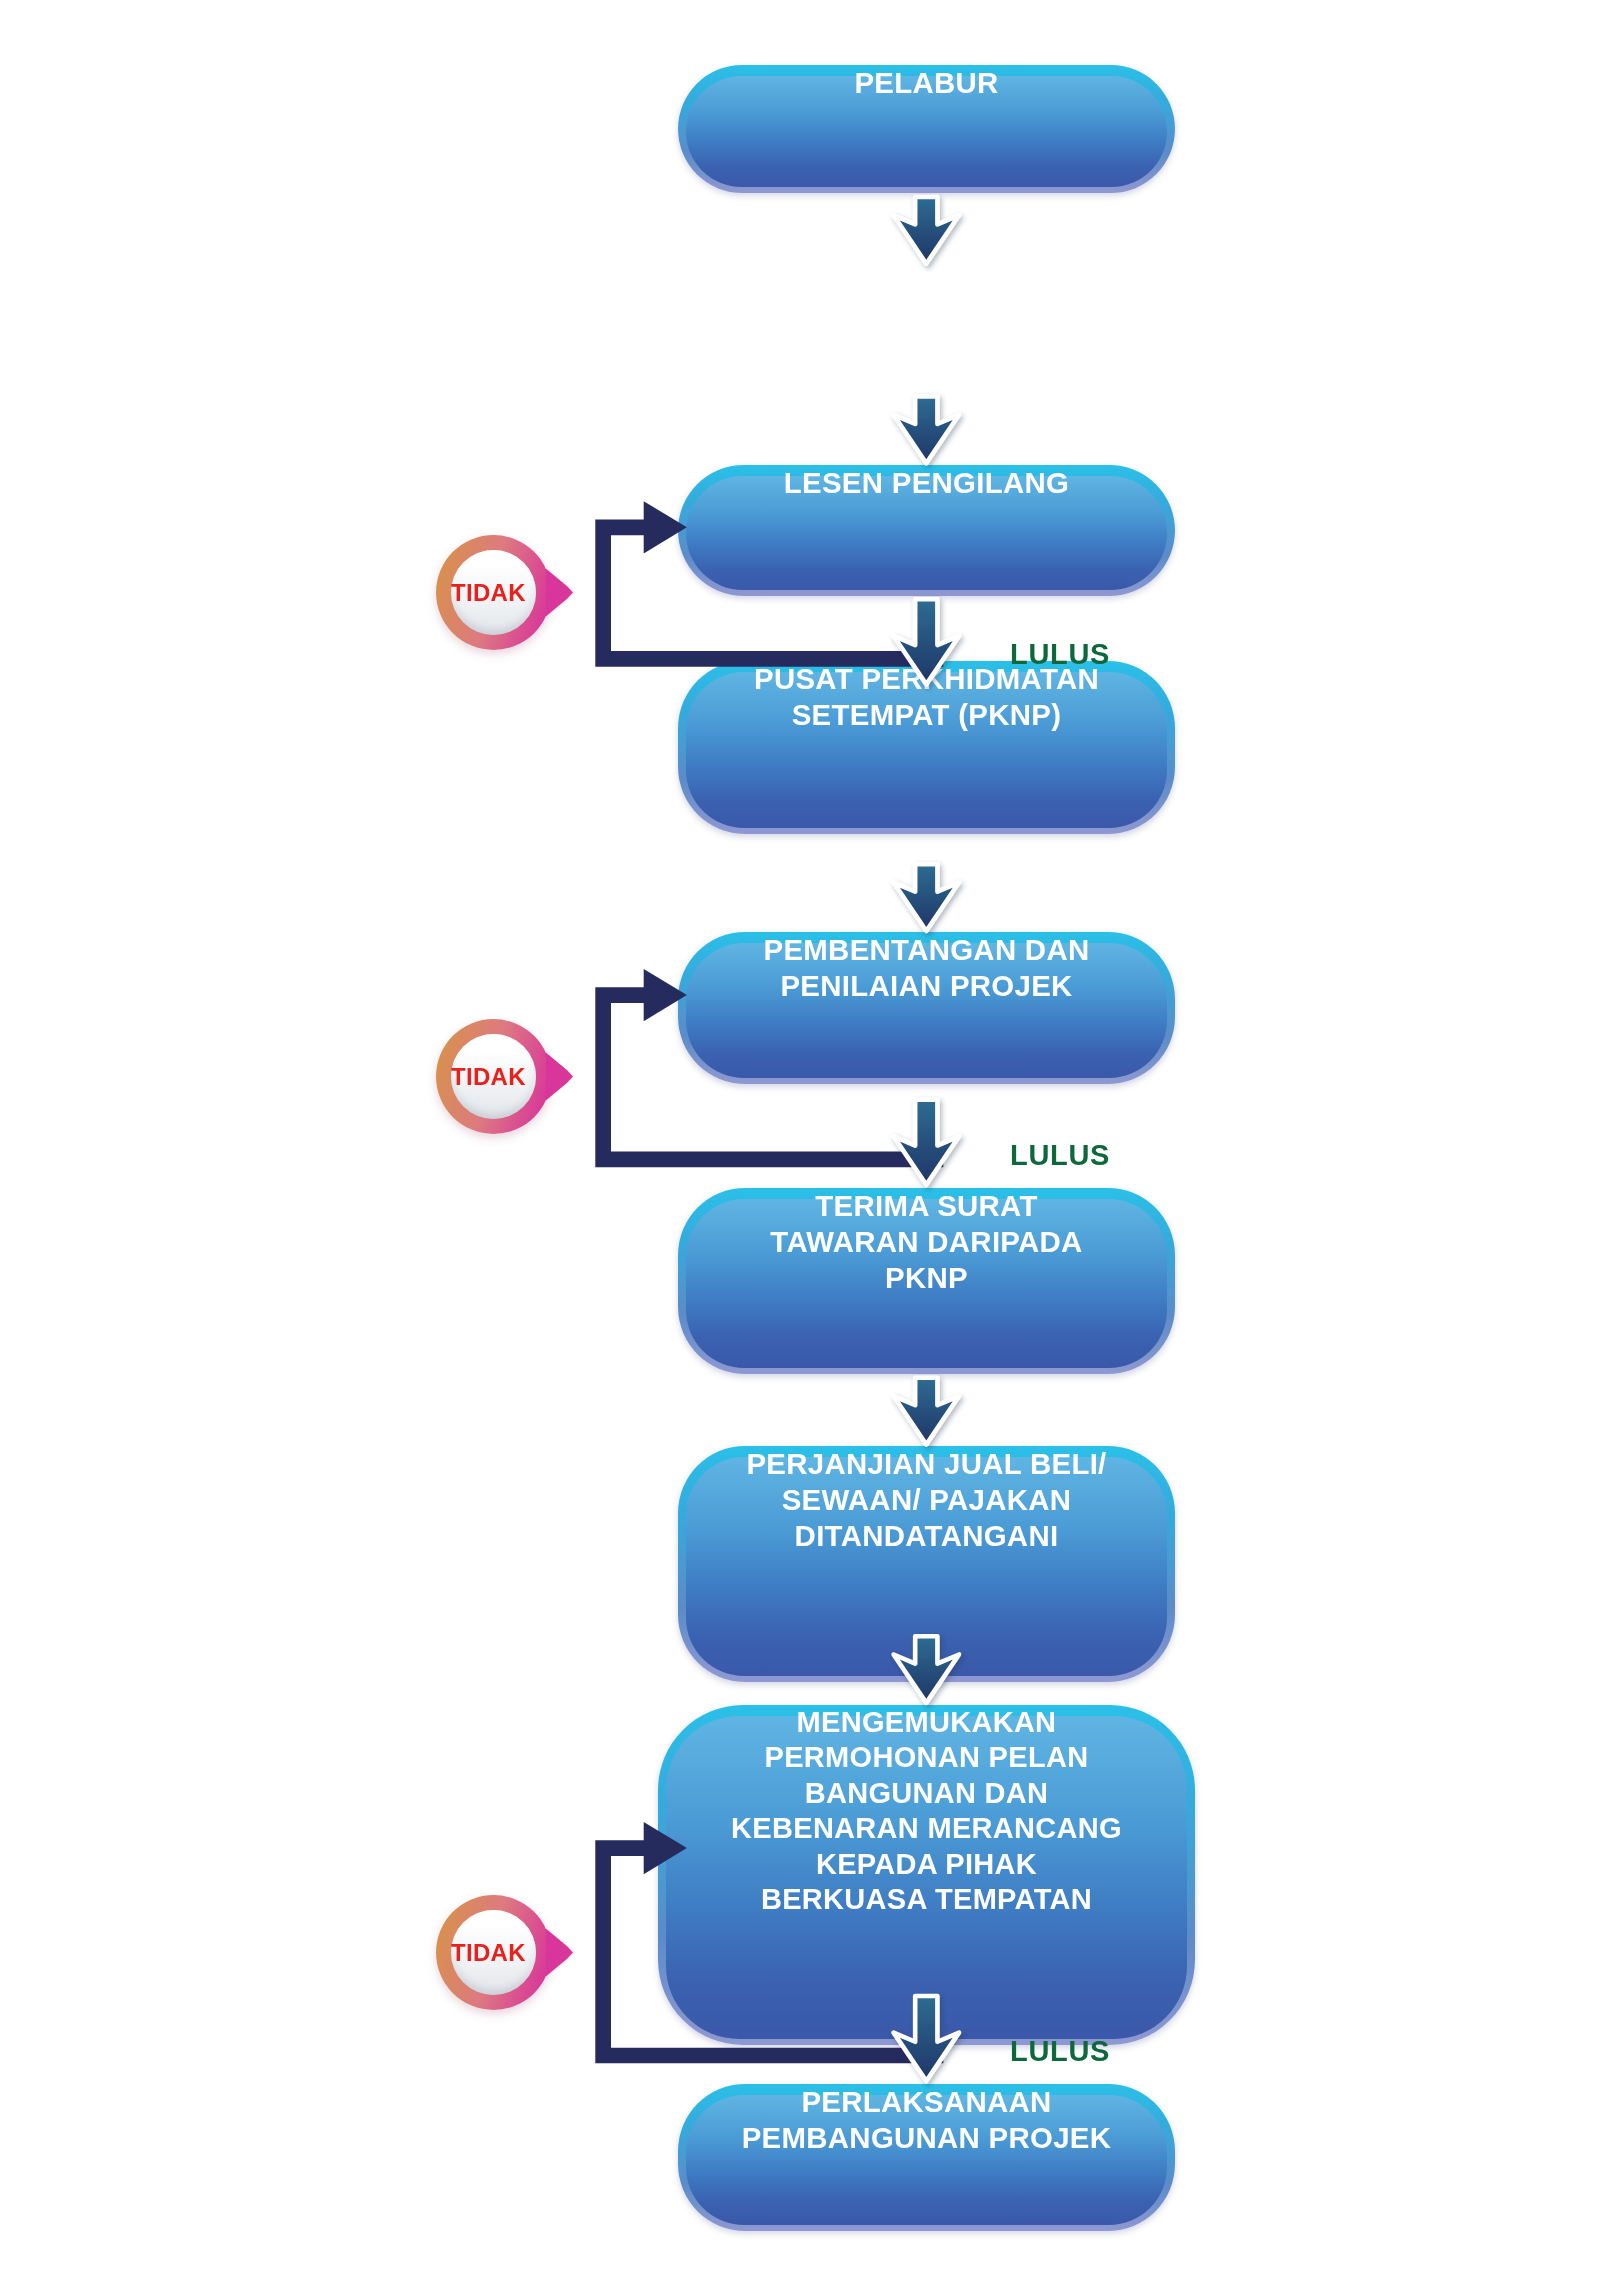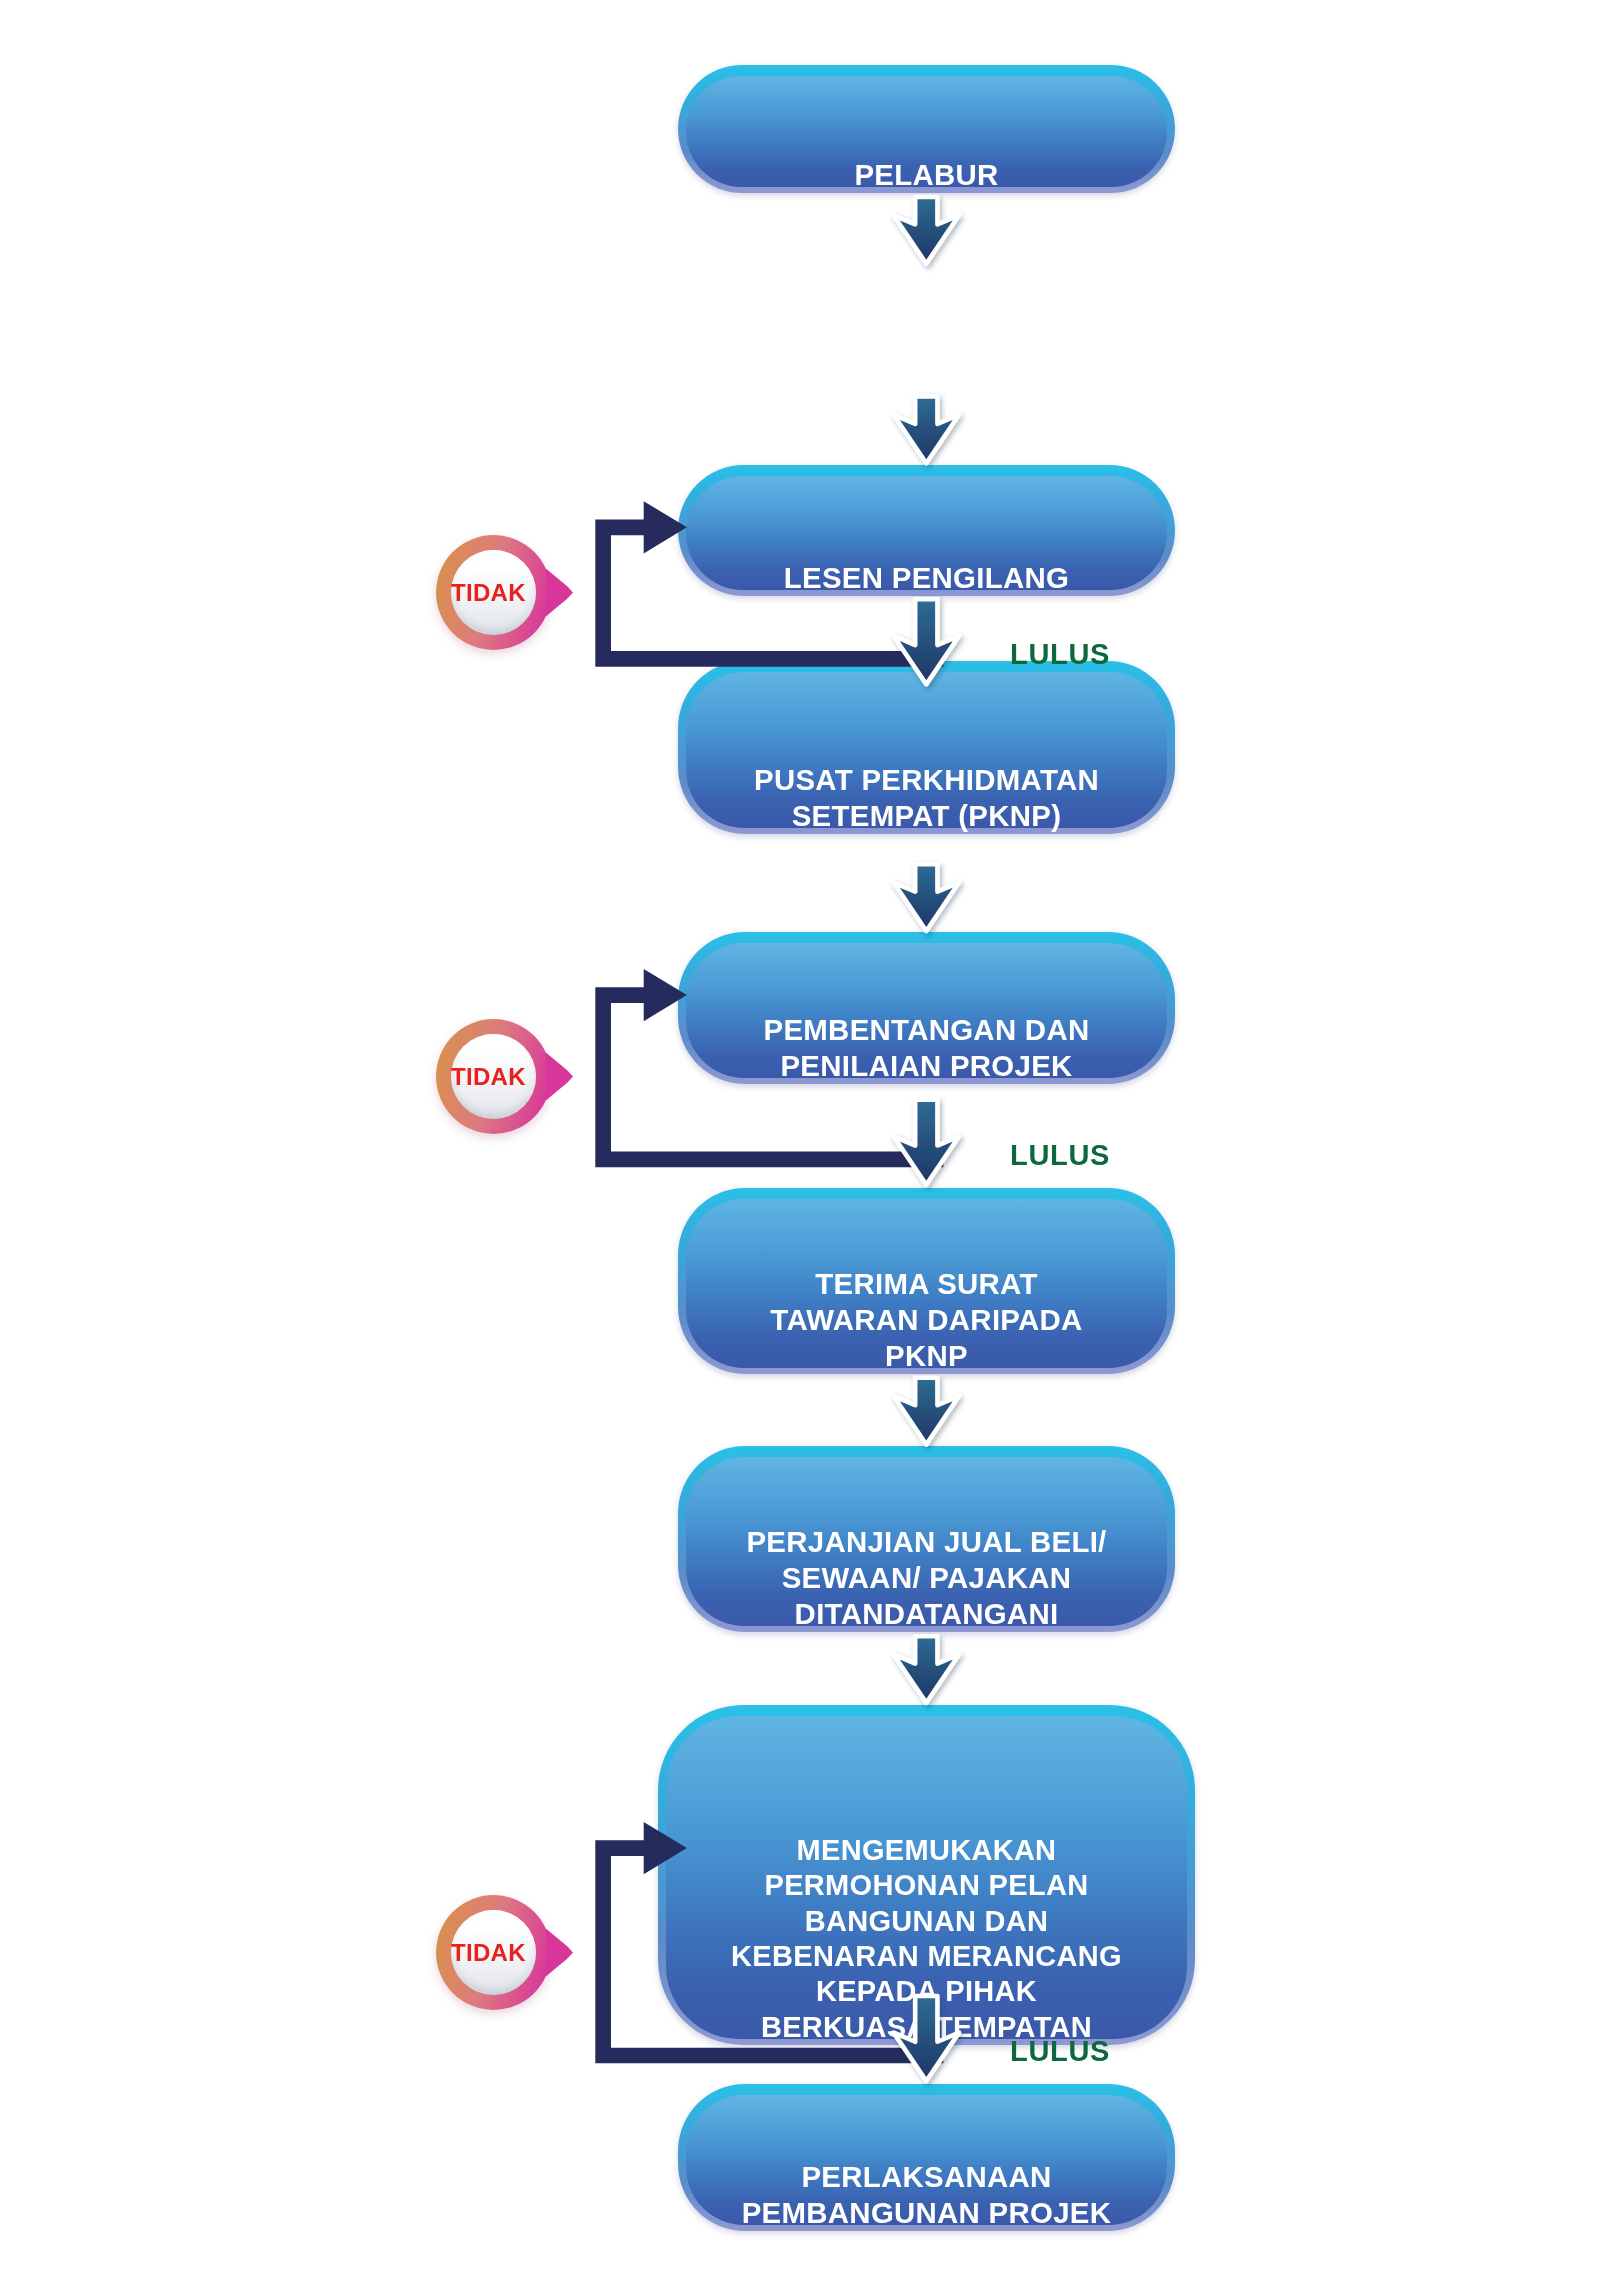--- a/index.html
+++ b/index.html
@@ -7,37 +7,37 @@
     position:relative;width:1623px;height:2295px;background:#ffffff;overflow:hidden;
     font-family:"Liberation Sans", sans-serif;
   }
   
   .connectors{position:absolute;left:0;top:0;z-index:2;pointer-events:none;}
   
   .node{
     position:absolute;left:678px;width:497px;border-radius:67px;
     background:linear-gradient(180deg,#2ac0e8 0%,#34abdd 28%,#5b8cc9 68%,#8f98d2 100%);
     box-shadow:0 2.6px 5.9px rgba(60,70,130,.22);
-    display:flex;align-items:flex-end;justify-content:center;z-index:1;
+    display:flex;align-items:flex-start;justify-content:center;z-index:1;
   }
   .node::before{
     content:'';position:absolute;top:11px;left:7.9px;right:7.9px;bottom:6.5px;border-radius:58px;
     background:linear-gradient(180deg,#5fb5e2 0%,#4b9cd6 32%,#3f7ec4 58%,#3a62b0 82%,#3b58a9 100%);
   }
   .node-label{
     position:relative;z-index:1;color:#ffffff;font-weight:bold;font-size:29.4px;line-height:1.22;
     text-align:center;letter-spacing:0.3px;text-transform:uppercase;
   }
   .n1{top:65px;height:128px;}
   .n2{top:265px;height:128px;}
   .n3{top:465px;height:131px;}
   .n4{top:661px;height:173px;}  .n4 .node-label{max-width:432px;}
   .n5{top:932px;height:152px;}  .n5 .node-label{max-width:366px;}
   .n6{top:1188px;height:186px;}  .n6 .node-label{max-width:327px;}
-  .n7{top:1446px;height:186px;}  .n7 .node-label{max-width:419px;}
+  .n7{top:1446px;height:236px;}  .n7 .node-label{max-width:419px;}
   .n8{top:1705px;height:340px;left:658px;width:537px;border-radius:85px;}
   .n8::before{border-radius:73px;}
   .n8 .node-label{max-width:393px;font-size:29px;}
   .n9{top:2084px;height:147px;}  .n9 .node-label{max-width:432px;}
   
   .badge{
     position:absolute;left:436px;width:115px;height:115px;border-radius:50%;z-index:3;
     background:linear-gradient(105deg,#d8904e 8%,#dd7a80 48%,#d8369a 92%);
     box-shadow:0 3.9px 9.2px rgba(160,90,120,.25);
     display:flex;align-items:center;justify-content:center;

